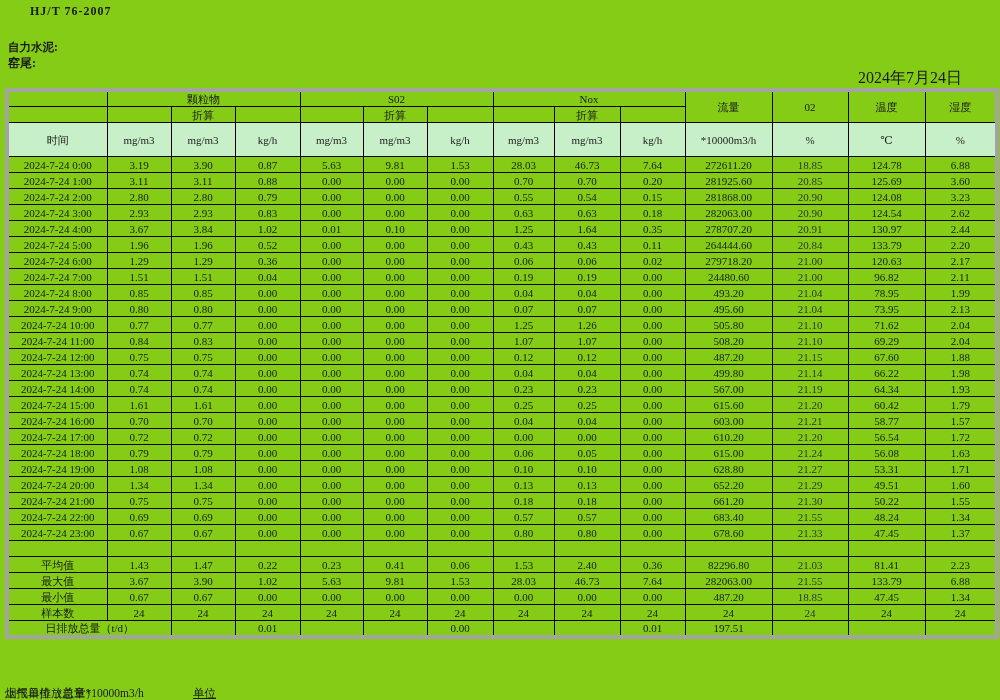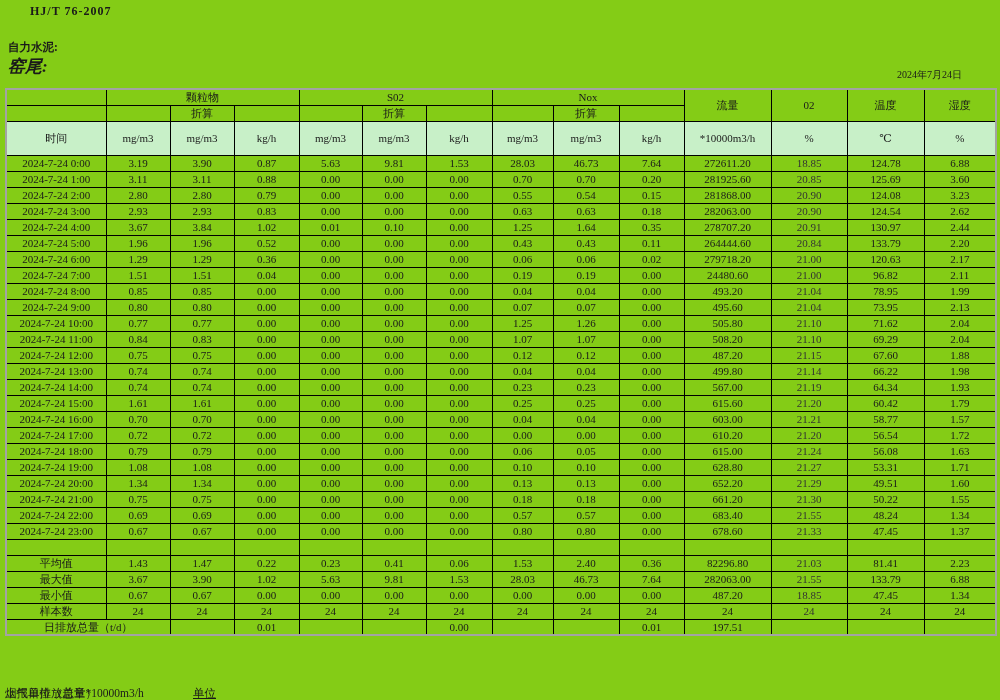--- a/index.html
+++ b/index.html
@@ -4,26 +4,26 @@
 <style>
   * { margin:0; padding:0; box-sizing:border-box; }
   html,body { background:#fff; }
   .page {
     position:relative; width:1000px; height:700px; background:#84cc16;
     font-family:"Liberation Serif","DejaVu Serif",serif; color:#1a1a1a;
   }
   .std-no { position:absolute; left:30px; top:4px; font-size:12px; font-weight:bold; letter-spacing:1px; }
   .title  { position:absolute; left:0; top:22px; width:100%; text-align:center; font-size:15px; font-weight:bold; }
   .company{ position:absolute; left:8px; top:40px; font-size:11.5px; font-weight:bold; }
-  .loc    { position:absolute; left:8px; top:55px; font-size:17px; font-weight:bold;font-style:italic; }
-  .date   { position:absolute; right:38px; top:68px; font-size:10px; }
+  .loc    { position:absolute; left:8px; top:55px; font-size:12px; font-weight:bold; }
+  .date   { position:absolute; right:38px; top:68px; font-size:16px; }
   table.report {
     position:absolute; left:5px; top:88px;
     border-collapse:collapse; table-layout:fixed; width:990px;
-    border:2px solid #a3a3a3;
+    border:4px solid #a3a3a3;
   }
   table.report td {
     border:1px solid #000; height:16px; line-height:14px;
     font-size:11px; text-align:center; vertical-align:middle;
     overflow:hidden; white-space:nowrap; padding:0 1px;
   }
   tr.unit-row td { background:#c8f0c8; height:34px; }
   td.o2col { font-size:10.5px; padding-top:3px; color:#333; }
   td.lbl { text-align:center; }
   td.total-lbl { text-align:left; padding-left:4px; }

